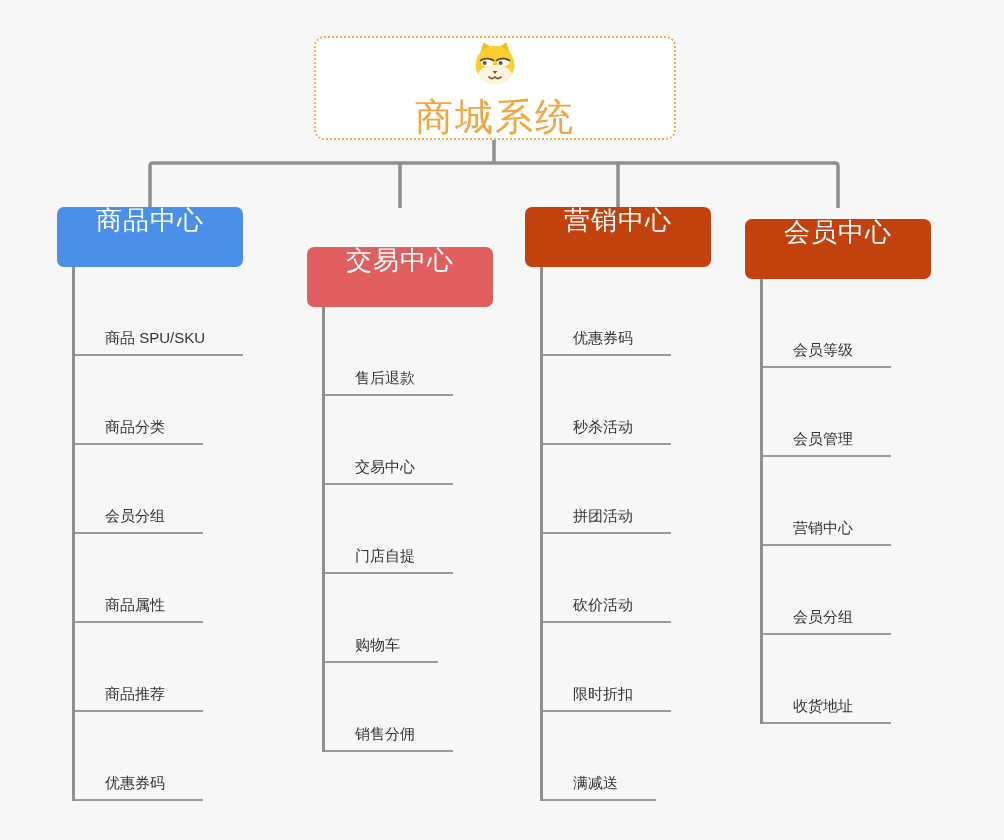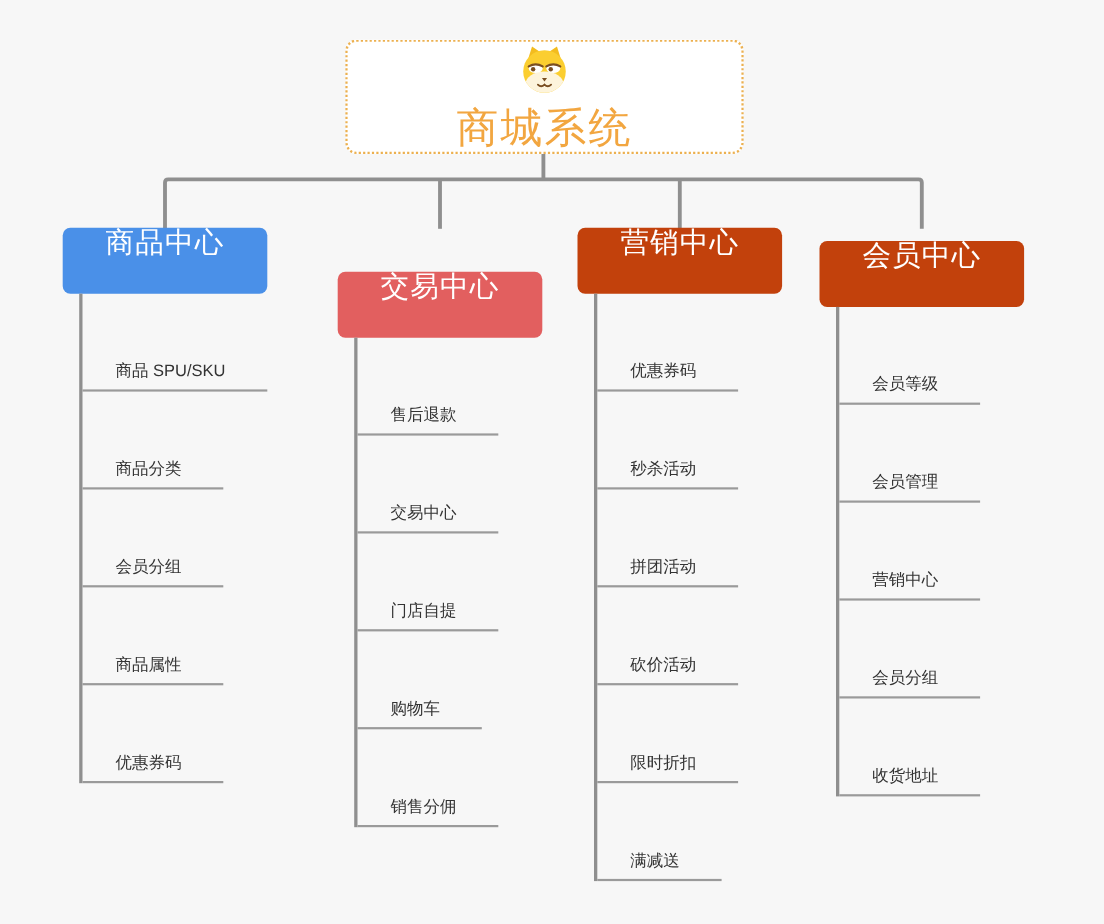--- a/index.html
+++ b/index.html
@@ -150,20 +150,23 @@
           <div class="item-row">
             <span class="item-label">商品分类</span>
           </div>
           <div class="item-row">
             <span class="item-label">会员分组</span>
           </div>
           <div class="item-row">
             <span class="item-label">商品属性</span>
           </div>
           <div class="item-row">
+            <span class="item-label">商品推荐</span>
+          </div>
+          <div class="item-row">
             <span class="item-label">优惠券码</span>
           </div>
         </div>
       </div>
       <div class="branch" style="left: 307px;">
         <div class="branch-node" style="background: rgb(226, 95, 95); margin-top: 40px;">
           <span>交易中心</span>
         </div>
         <div class="item-list">
           <div class="item-row">

